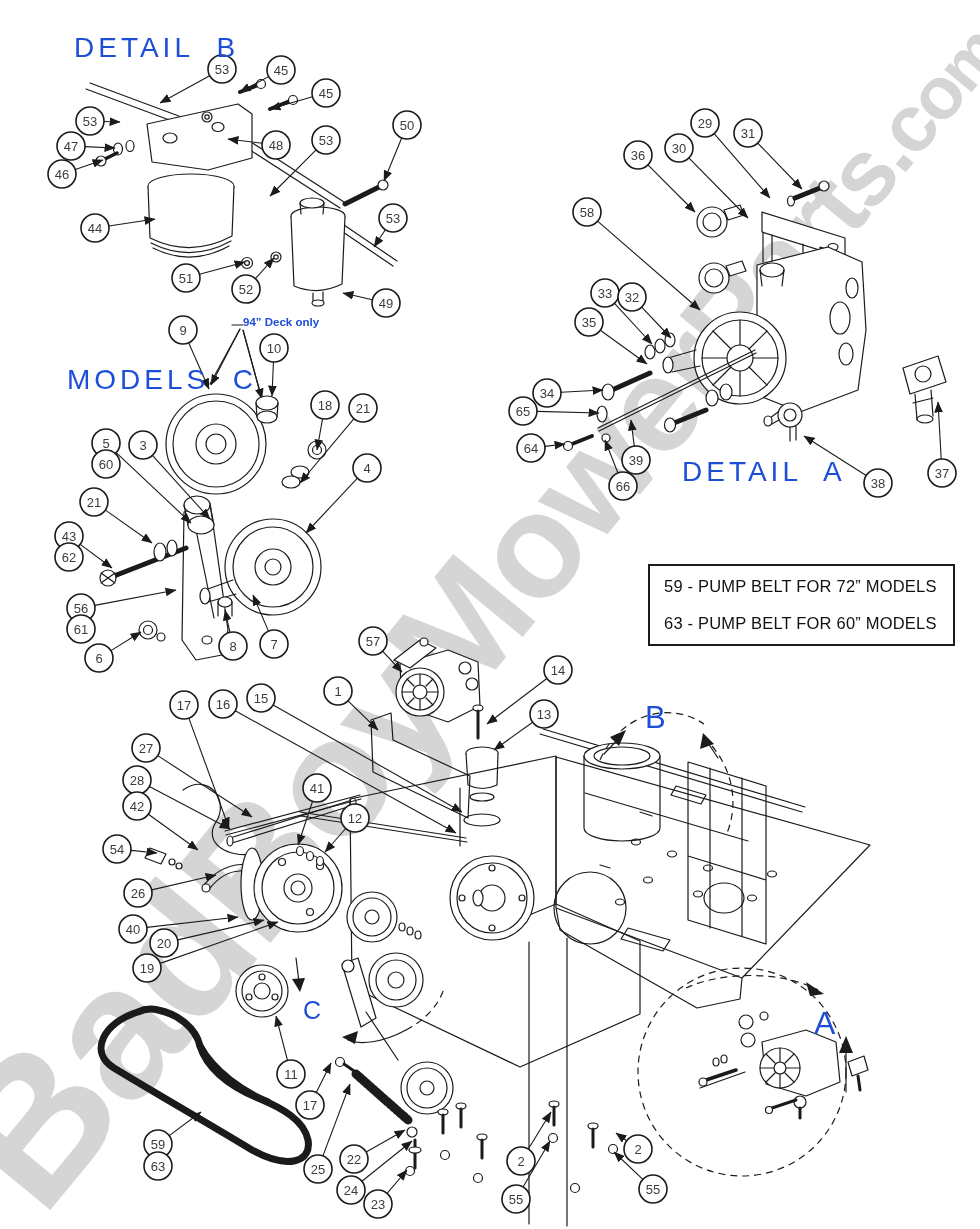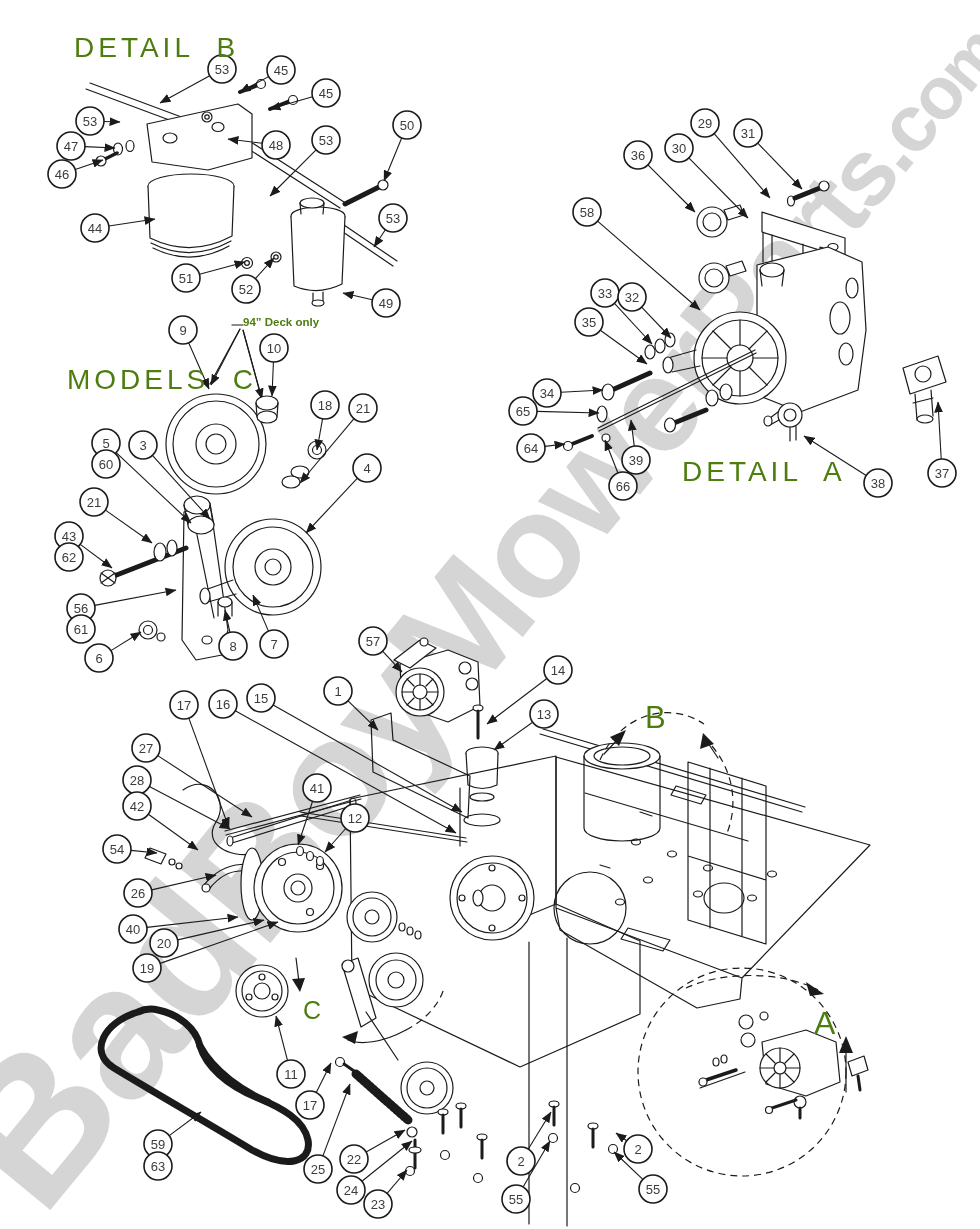--- a/index.html
+++ b/index.html
@@ -1,19 +1,19 @@
 <!DOCTYPE html>
 <html><head>
 <meta charset="utf-8">
 <style>
   html,body{margin:0;padding:0;background:#fff;}
   #stage{position:relative;width:980px;height:1229px;background:#fff;overflow:hidden;
          font-family:"Liberation Sans",sans-serif;color:#111;}
   #art{position:absolute;left:0;top:0;}
-  .txt{position:absolute;white-space:pre;color:#4d7c0f;}
+  .txt{position:absolute;white-space:pre;color:#1d4ed8;}
   #title{left:337px;top:14px;font-size:34px;letter-spacing:0.5px;}
   #lbl-b{left:74px;top:32px;font-size:28px;letter-spacing:4px;}
   #lbl-c{left:67px;top:364px;font-size:28px;letter-spacing:4px;}
   #lbl-a{left:682px;top:456px;font-size:28px;letter-spacing:4px;}
   #deck-note{left:243px;top:316px;font-size:11.5px;font-weight:600;}
   #view-b{left:645px;top:700px;font-size:31px;}
   #view-c{left:303px;top:996px;font-size:25px;}
   #view-a{left:814px;top:1005px;font-size:32px;}
   #notebox{position:absolute;left:648px;top:564px;width:303px;height:74px;
            border:2px solid #1b1b1b;background:#fff;display:flex;flex-direction:column;
@@ -556,13 +556,17 @@
       </g>
   </svg>
 
   <div id="lbl-b" class="txt">DETAIL  B</div>
   <div id="lbl-c" class="txt">MODELS  C</div>
   <div id="lbl-a" class="txt">DETAIL  A</div>
   <div id="deck-note" class="txt">94” Deck only</div>
   <div id="view-b" class="txt">B</div>
   <div id="view-c" class="txt">C</div>
   <div id="view-a" class="txt">A</div>
+  <div id="notebox">
+    <div>59 - PUMP BELT FOR 72” MODELS</div>
+    <div>63 - PUMP BELT FOR 60” MODELS</div>
+  </div>
 </div>
 
 </body></html>

